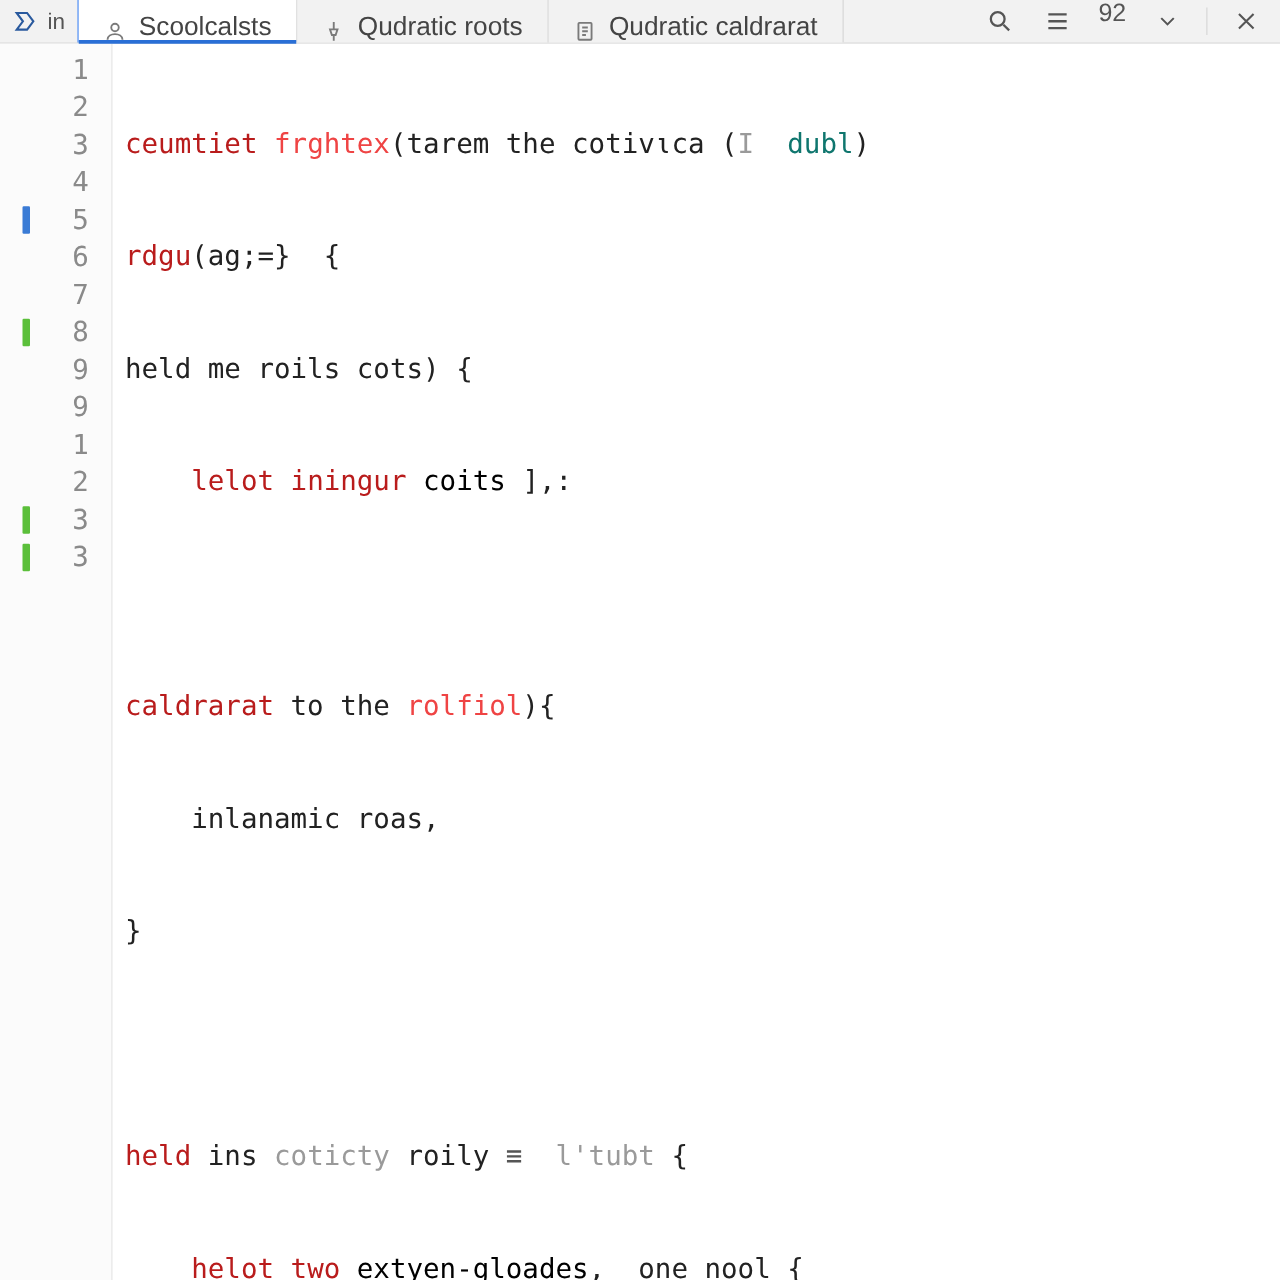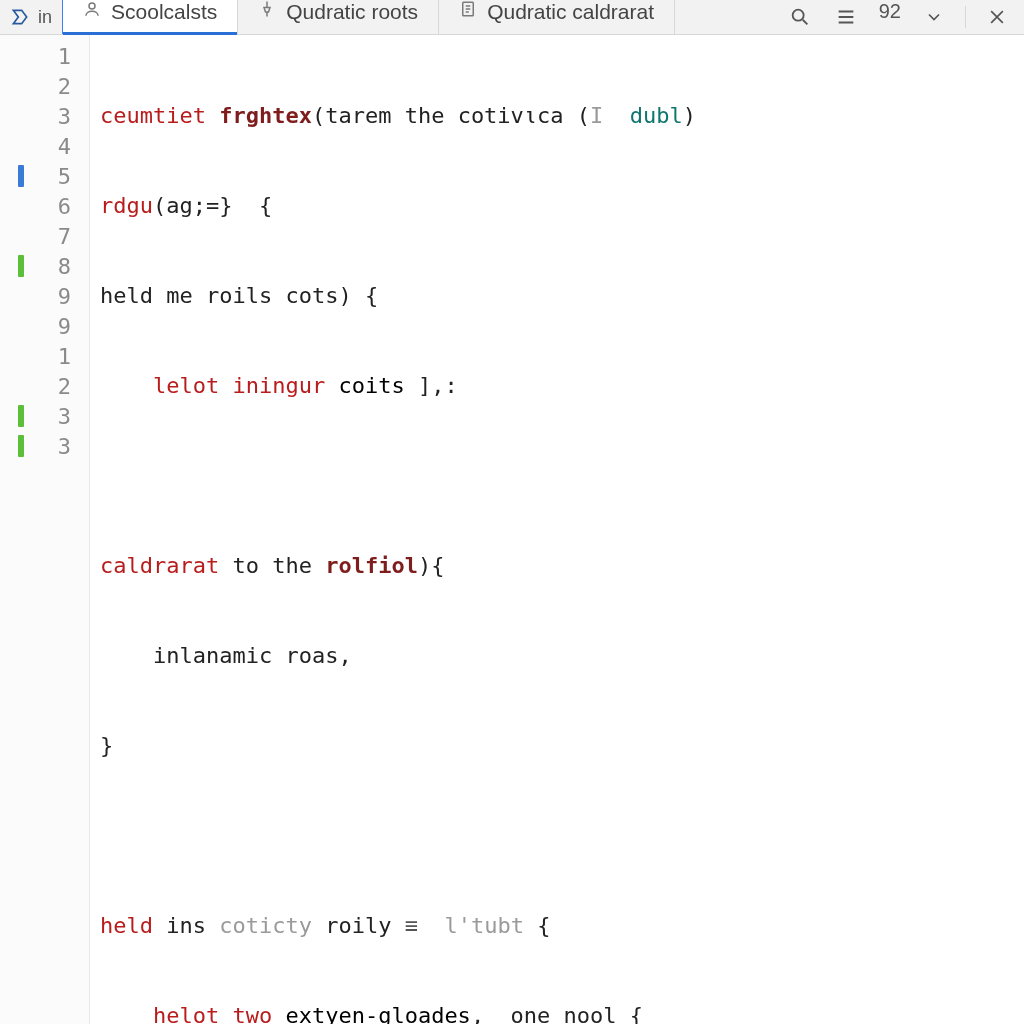--- a/index.html
+++ b/index.html
@@ -4,42 +4,42 @@
 <style>
   * { margin: 0; padding: 0; box-sizing: border-box; }
   html, body { width: 1024px; height: 1024px; overflow: hidden; font-family: "Segoe UI", Arial, sans-serif; background: #f5f5f5; }
   .app { display: flex; flex-direction: column; width: 100%; height: 100%; background: #fdfdfd; }
 
   
   .toolbar { display: flex; align-items: stretch; height: 50px; background: #f2f2f2; border-bottom: 1px solid #d8d8d8; }
   .tool-left { display: flex; align-items: center; padding: 0 10px; gap: 8px; border-right: 1px solid #3b82f6; color: #555; font-size: 18px; }
   .tool-left .logo { color: #2a5a9e; }
   .tabs { display: flex; flex: 1; }
-  .tab { display: flex; align-items: flex-start; gap: 10px; padding: 0 20px; font-size: 21px; color: #444; border-right: 1px solid #d8d8d8; background: #f2f2f2; cursor: pointer; position: relative; }
+  .tab { display: flex; align-items: flex-end; gap: 10px; padding: 0 20px; font-size: 21px; color: #444; border-right: 1px solid #d8d8d8; background: #f2f2f2; cursor: pointer; position: relative; }
   .tab.active { background: #fff; }
   .tab.active::after { content: ""; position: absolute; left: 0; right: 0; bottom: -1px; height: 3px; background: #2a6fd6; }
   .tab .tab-ico { color: #7a7a7a; display: inline-flex; }
   .tool-right { display: flex; align-items: flex-start; gap: 12px; padding: 0 10px; }
   .tool-btn { width: 34px; height: 34px; display: flex; align-items: center; justify-content: center; color: #555; border-radius: 4px; cursor: pointer; }
   .counter { font-size: 20px; color: #555; padding: 0 4px; }
   .divider { width: 1px; align-self: stretch; background: #d8d8d8; margin: 6px 2px; }
 
   
   .editor { flex: 1; display: flex; background: #ffffff; }
   .gutter { width: 90px; background: #fbfbfb; border-right: 1px solid #e8e8e8; padding-top: 6px; }
   .grow { display:flex; align-items:center; height:30px; }
   .ln { font-family: "Consolas", "Menlo", monospace; font-size: 22px; color: #8a8a8a; text-align: right; padding-right: 18px; flex:1; }
   .mark { width: 6px; height: 22px; border-radius: 1px; margin-left: 18px; }
   .mark.blue  { background: #3a7bd5; }
   .mark.green { background: #5bbf3a; }
 
   .code { flex: 1; padding: 6px 0 0 10px; font-family: "Consolas","Menlo",monospace; font-size: 22px; line-height: 30px; color: #222; white-space: pre; }
   .crow { height: 30px; }
   .kw     { color: #b91c1c; }
-  .fn     { color: #7f1d1d; font-weight: bold; }
+  .fn     { color: #ef4444; }
   .str    { color: #000000; }
   .muted  { color: #9a9a9a; }
   .op     { color: #555; }
   .hint   { color: #0f766e; }
 
   svg { display:block; }
 </style>
 </head>
 <body>
 

